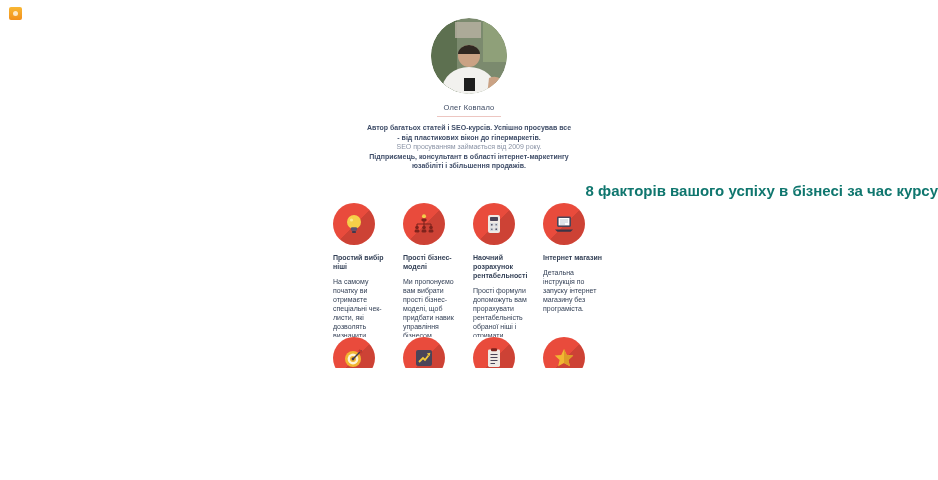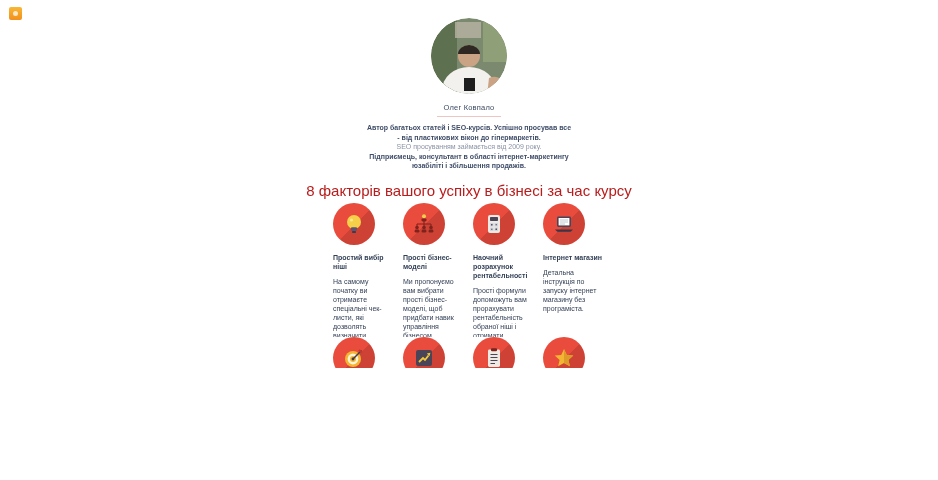--- a/index.html
+++ b/index.html
@@ -18,22 +18,22 @@
 
   .name{position:absolute;top:103px;left:0;width:938px;text-align:center;
     font-size:7.5px;color:#3d4a63;letter-spacing:.2px;}
   .name-divider{position:absolute;top:116px;left:437px;width:64px;height:1px;background:#edc6c1;}
 
   .bio{position:absolute;top:123px;left:366px;width:206px;text-align:center;
     font-size:7px;line-height:9.5px;color:#3f4d68;font-weight:700;}
   .bio p{margin:0;}
   .bio .light{color:#8a93a5;font-weight:400;}
 
-  .heading{position:absolute;top:170px;left:0;width:938px;text-align:center;
-    font-size:15px;font-weight:400;color:#b91c1c;}
+  .heading{position:absolute;top:170px;left:0;width:938px;text-align:right;
+    font-size:15px;font-weight:700;color:#0f766e;}
 
   
   .grid{position:absolute;left:333px;top:203px;width:272px;display:grid;
     grid-template-columns:repeat(4,62px);grid-template-rows:134px 150px;column-gap:8px;}
   .cell{overflow:hidden;}
   .circle{position:relative;width:42px;height:42px;border-radius:50%;background:#e94b3c;
     display:flex;align-items:center;justify-content:center;margin-bottom:8px;overflow:hidden;}
   .circle::after{content:"";position:absolute;inset:0;border-radius:50%;
     background:linear-gradient(135deg,transparent 52%,rgba(0,0,0,.12) 52%);}
   .circle svg{position:relative;z-index:1;}

